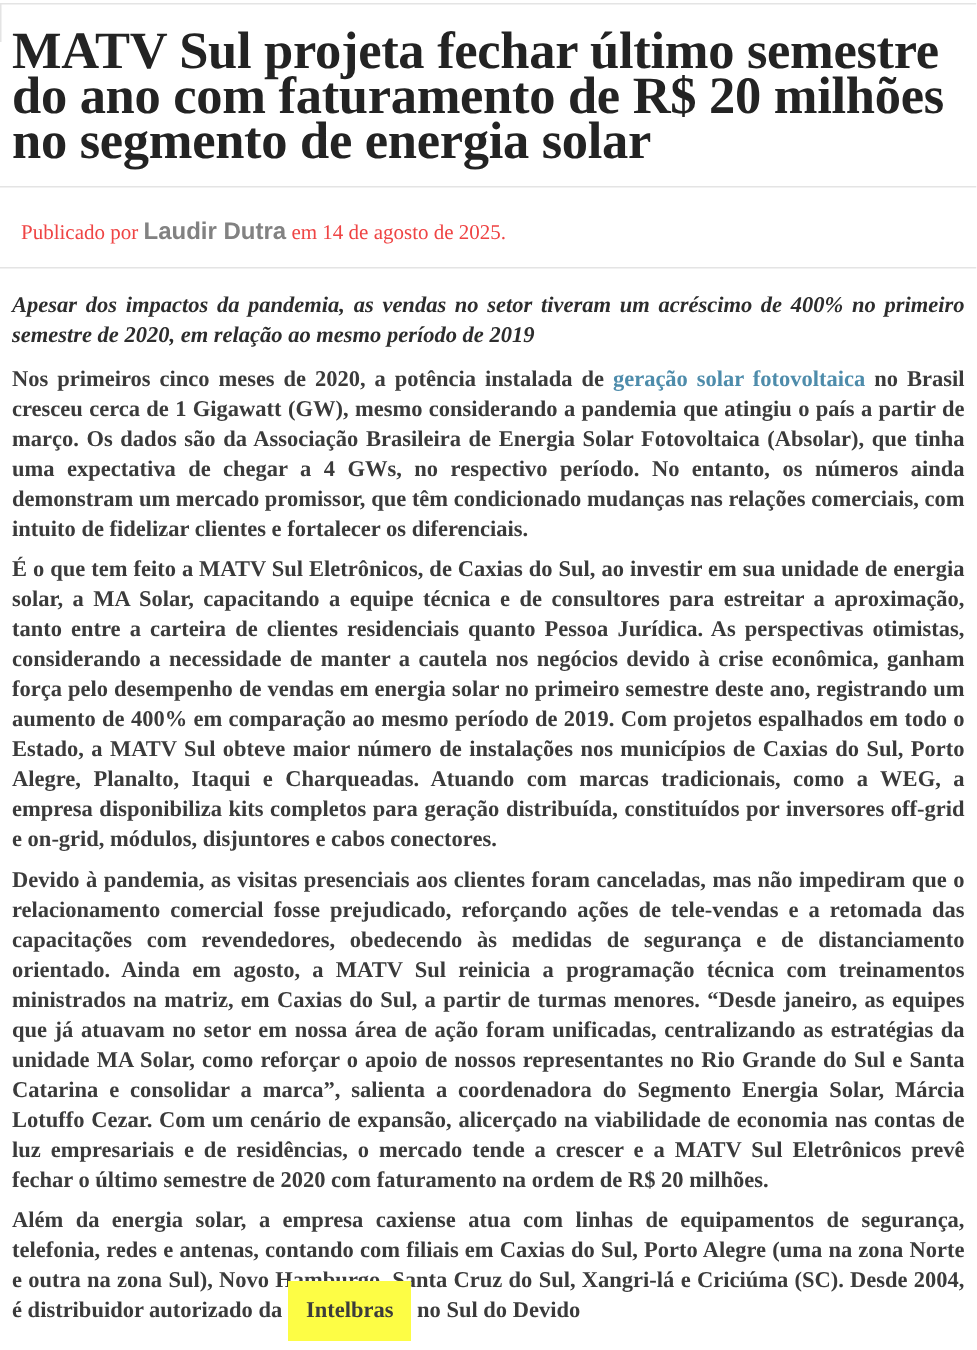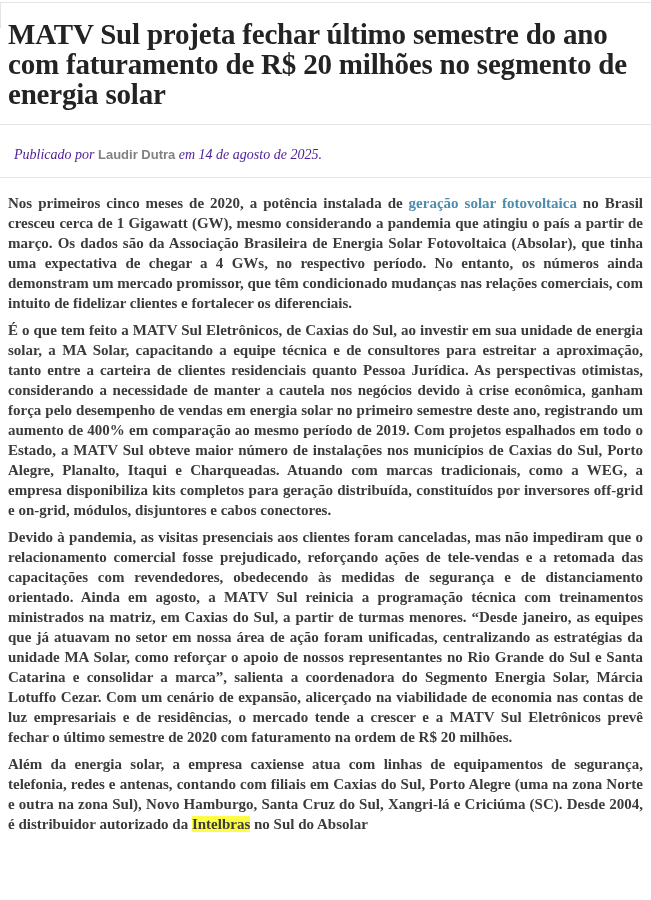--- a/index.html
+++ b/index.html
@@ -21,49 +21,48 @@
   }
   .page::before {
     content: "";
     position: absolute;
     left: 0; top: -1px;
     width: 1px; height: 26px;
     background: var(--rule, #e4e4e4);
   }
   h1.article-title {
     margin: 16px 0 0 0;
-    font-size: 29px;
+    font-size: 35px;
     line-height: 30px;
     font-weight: 700;
     letter-spacing: -0.2px;
     color: #232323;
     font-family: "Liberation Serif", serif;
   }
   hr.rule {
     border: 0;
     border-top: 1px solid var(--rule, #e4e4e4);
     margin: 0 -8px;
     height: 0;
   }
   hr.rule-after-title { margin-top: 15px; }
   .byline {
     padding: 20px 0 13px 6px;
     font-size: 14px;
     line-height: 19px;
   }
   .meta-line { display: block; }
   .meta-label {
-    font-style: italic;
-    color: #4c1d95;
+    color: #ef4444;
   }
   .meta-value {
     font-family: "Liberation Sans", sans-serif;
     font-weight: 700;
     font-style: normal;
-    font-size: 13px;
+    font-size: 16px;
     color: #828282;
     text-decoration: none;
     cursor: pointer;
   }
   .content { padding-top: 15px; }
   p.body-par {
     margin: 0 0 7px 0;
     font-size: 15px;
     line-height: 20px;
     text-align: justify;
@@ -77,21 +76,21 @@
     margin-bottom: 9px;
   }
   a.text-link {
     color: var(--link, #4e8cab);
     text-decoration: none;
     cursor: pointer;
   }
   mark.hl {
     background: var(--highlight, #fdfd45);
     color: inherit;
-    padding: 0;
+    padding: 12px;
   }
 </style>
 </head>
 <body>
 
 <div class="page">
 
   <h1 class="article-title">MATV Sul projeta fechar último semestre do ano com faturamento de R$ 20 milhões no segmento de energia solar</h1>
 
   <hr class="rule rule-after-title">
@@ -101,31 +100,32 @@
       <span class="meta-label">Publicado por</span>
       <a class="meta-value">Laudir Dutra</a>
       <span class="meta-label">em 14 de agosto de 2025.</span>
     </span>
   </div>
 
   <hr class="rule">
 
   <div class="content">
 
+    <p class="body-par lead-par">Apesar dos impactos da pandemia, as vendas no setor tiveram um acréscimo de 400% no primeiro semestre de 2020, em relação ao mesmo período de 2019</p>
 
     <p class="body-par">
       <span>Nos primeiros cinco meses de 2020, a potência instalada de</span>
       <a class="text-link">geração solar fotovoltaica</a>
       <span>no Brasil cresceu cerca de 1 Gigawatt (GW), mesmo considerando a pandemia que atingiu o país a partir de março. Os dados são da Associação Brasileira de Energia Solar Fotovoltaica (Absolar), que tinha uma expectativa de chegar a 4 GWs, no respectivo período. No entanto, os números ainda demonstram um mercado promissor, que têm condicionado mudanças nas relações comerciais, com intuito de fidelizar clientes e fortalecer os diferenciais.</span>
     </p>
 
     <p class="body-par">É o que tem feito a MATV Sul Eletrônicos, de Caxias do Sul, ao investir em sua unidade de energia solar, a MA Solar, capacitando a equipe técnica e de consultores para estreitar a aproximação, tanto entre a carteira de clientes residenciais quanto Pessoa Jurídica. As perspectivas otimistas, considerando a necessidade de manter a cautela nos negócios devido à crise econômica, ganham força pelo desempenho de vendas em energia solar no primeiro semestre deste ano, registrando um aumento de 400% em comparação ao mesmo período de 2019. Com projetos espalhados em todo o Estado, a MATV Sul obteve maior número de instalações nos municípios de Caxias do Sul, Porto Alegre, Planalto, Itaqui e Charqueadas.  Atuando com marcas tradicionais, como a WEG, a empresa disponibiliza kits completos para geração distribuída, constituídos por inversores off-grid e on-grid, módulos, disjuntores e cabos conectores.</p>
 
     <p class="body-par">Devido à pandemia, as visitas presenciais aos clientes foram canceladas, mas não impediram que o relacionamento comercial fosse prejudicado, reforçando ações de tele-vendas e a retomada das capacitações com revendedores, obedecendo às medidas de segurança e de distanciamento orientado. Ainda em agosto, a MATV Sul reinicia a programação técnica com treinamentos ministrados na matriz, em Caxias do Sul, a partir de turmas menores. “Desde janeiro, as equipes que já atuavam no setor em nossa área de ação foram unificadas, centralizando as estratégias da unidade MA Solar, como reforçar o apoio de nossos representantes no Rio Grande do Sul e Santa Catarina e consolidar a marca”, salienta a coordenadora do Segmento Energia Solar, Márcia Lotuffo Cezar. Com um cenário de expansão, alicerçado na viabilidade de economia nas contas de luz empresariais e de residências, o mercado tende a crescer e a MATV Sul Eletrônicos prevê fechar o último semestre de 2020 com faturamento na ordem de R$ 20 milhões.</p>
 
     <p class="body-par">
       <span>Além da energia solar, a empresa caxiense atua com linhas de equipamentos de segurança, telefonia, redes e antenas, contando com filiais em Caxias do Sul, Porto Alegre (uma na zona Norte e outra na zona Sul), Novo Hamburgo, Santa Cruz do Sul, Xangri-lá e Criciúma (SC). Desde 2004, é distribuidor autorizado da</span>
       <mark class="hl">Intelbras</mark>
-      <span>no Sul do Absolar</span>
+      <span>no Sul do Devido</span>
     </p>
 
   </div>
 </div>
 
 </body></html>

